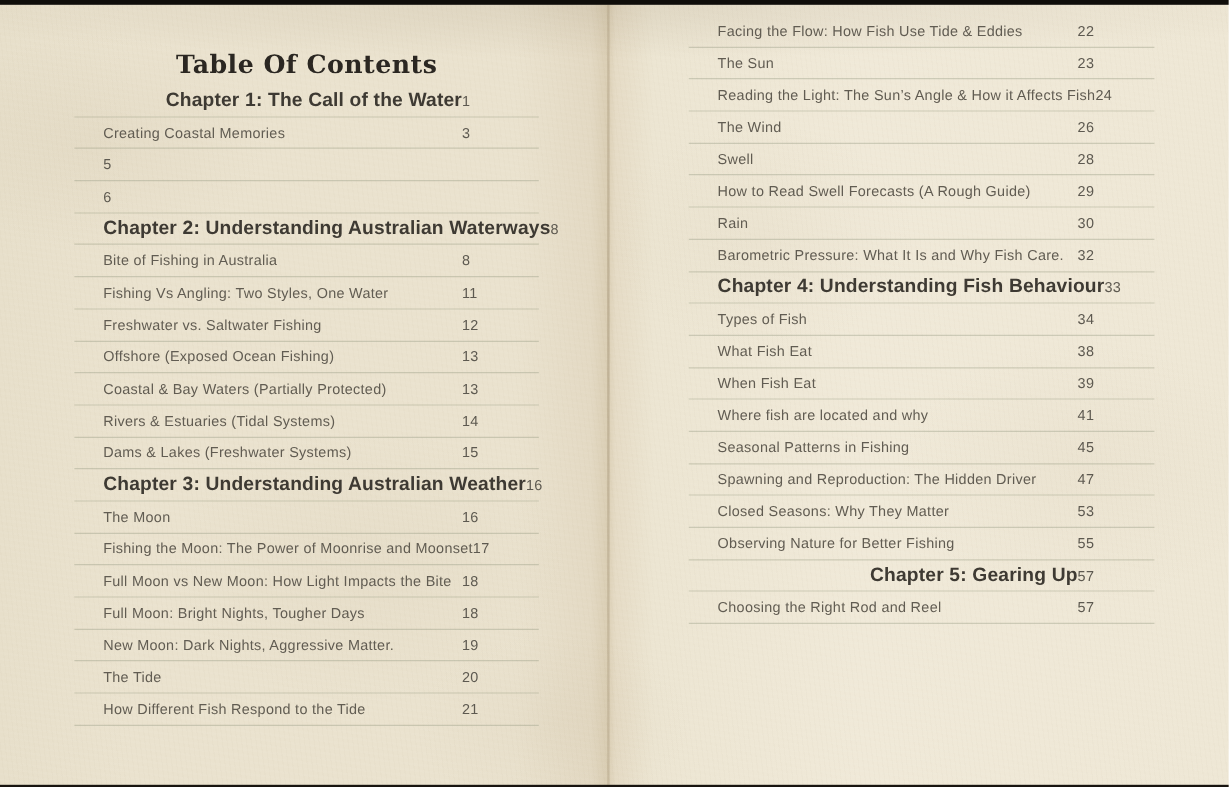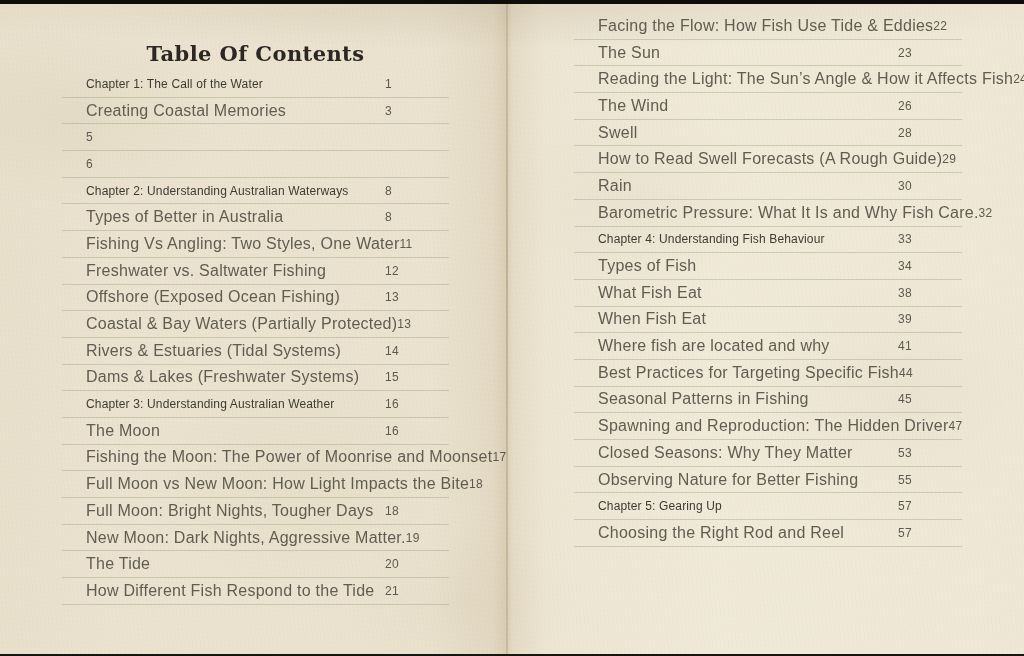--- a/index.html
+++ b/index.html
@@ -109,40 +109,40 @@
     justify-content: space-between;
     height: 26.7px;
     box-sizing: border-box;
     padding: 0 24px;
     border-bottom: 1px solid rgba(148, 152, 130, 0.38);
     cursor: default;
   }
 
   .row-title {
     flex: 1 1 auto;
-    font-size: 16px;
+    font-size: 12px;
     letter-spacing: 0.25px;
     color: #615c52;
     white-space: nowrap;
     overflow: visible;
   }
 
   .row-page {
     flex: 0 0 40px;
     text-align: left;
     font-size: 12px;
     letter-spacing: 0.3px;
     color: #5d5950;
     white-space: nowrap;
   }
 
   .toc-row.chapter .row-title {
-    text-align: left;
-    font-weight: normal;
-    font-size: 12px;
+    text-align: right;
+    font-weight: bold;
+    font-size: 16px;
     letter-spacing: 0.15px;
     color: #3e3a33;
   }
 </style>
 </head>
 <body>
 
 <div class="spread">
   <div class="top-bar"></div>
   <div class="gutter-crease"></div>
@@ -162,21 +162,21 @@
     <span class="row-page">5</span>
   </div>
         <div class="toc-row">
     <span class="row-page">6</span>
   </div>
         <div class="toc-row chapter">
     <span class="row-title">Chapter 2: Understanding Australian Waterways</span>
     <span class="row-page">8</span>
   </div>
         <div class="toc-row">
-    <span class="row-title">Types of Better in Australia</span>
+    <span class="row-title">Bite of Fishing in Australia</span>
     <span class="row-page">8</span>
   </div>
         <div class="toc-row">
     <span class="row-title">Fishing Vs Angling: Two Styles, One Water</span>
     <span class="row-page">11</span>
   </div>
         <div class="toc-row">
     <span class="row-title">Freshwater vs. Saltwater Fishing</span>
     <span class="row-page">12</span>
   </div>
@@ -279,24 +279,20 @@
   </div>
         <div class="toc-row">
     <span class="row-title">When Fish Eat</span>
     <span class="row-page">39</span>
   </div>
         <div class="toc-row">
     <span class="row-title">Where fish are located and why</span>
     <span class="row-page">41</span>
   </div>
         <div class="toc-row">
-    <span class="row-title">Best Practices for Targeting Specific Fish</span>
-    <span class="row-page">44</span>
-  </div>
-        <div class="toc-row">
     <span class="row-title">Seasonal Patterns in Fishing</span>
     <span class="row-page">45</span>
   </div>
         <div class="toc-row">
     <span class="row-title">Spawning and Reproduction: The Hidden Driver</span>
     <span class="row-page">47</span>
   </div>
         <div class="toc-row">
     <span class="row-title">Closed Seasons: Why They Matter</span>
     <span class="row-page">53</span>

